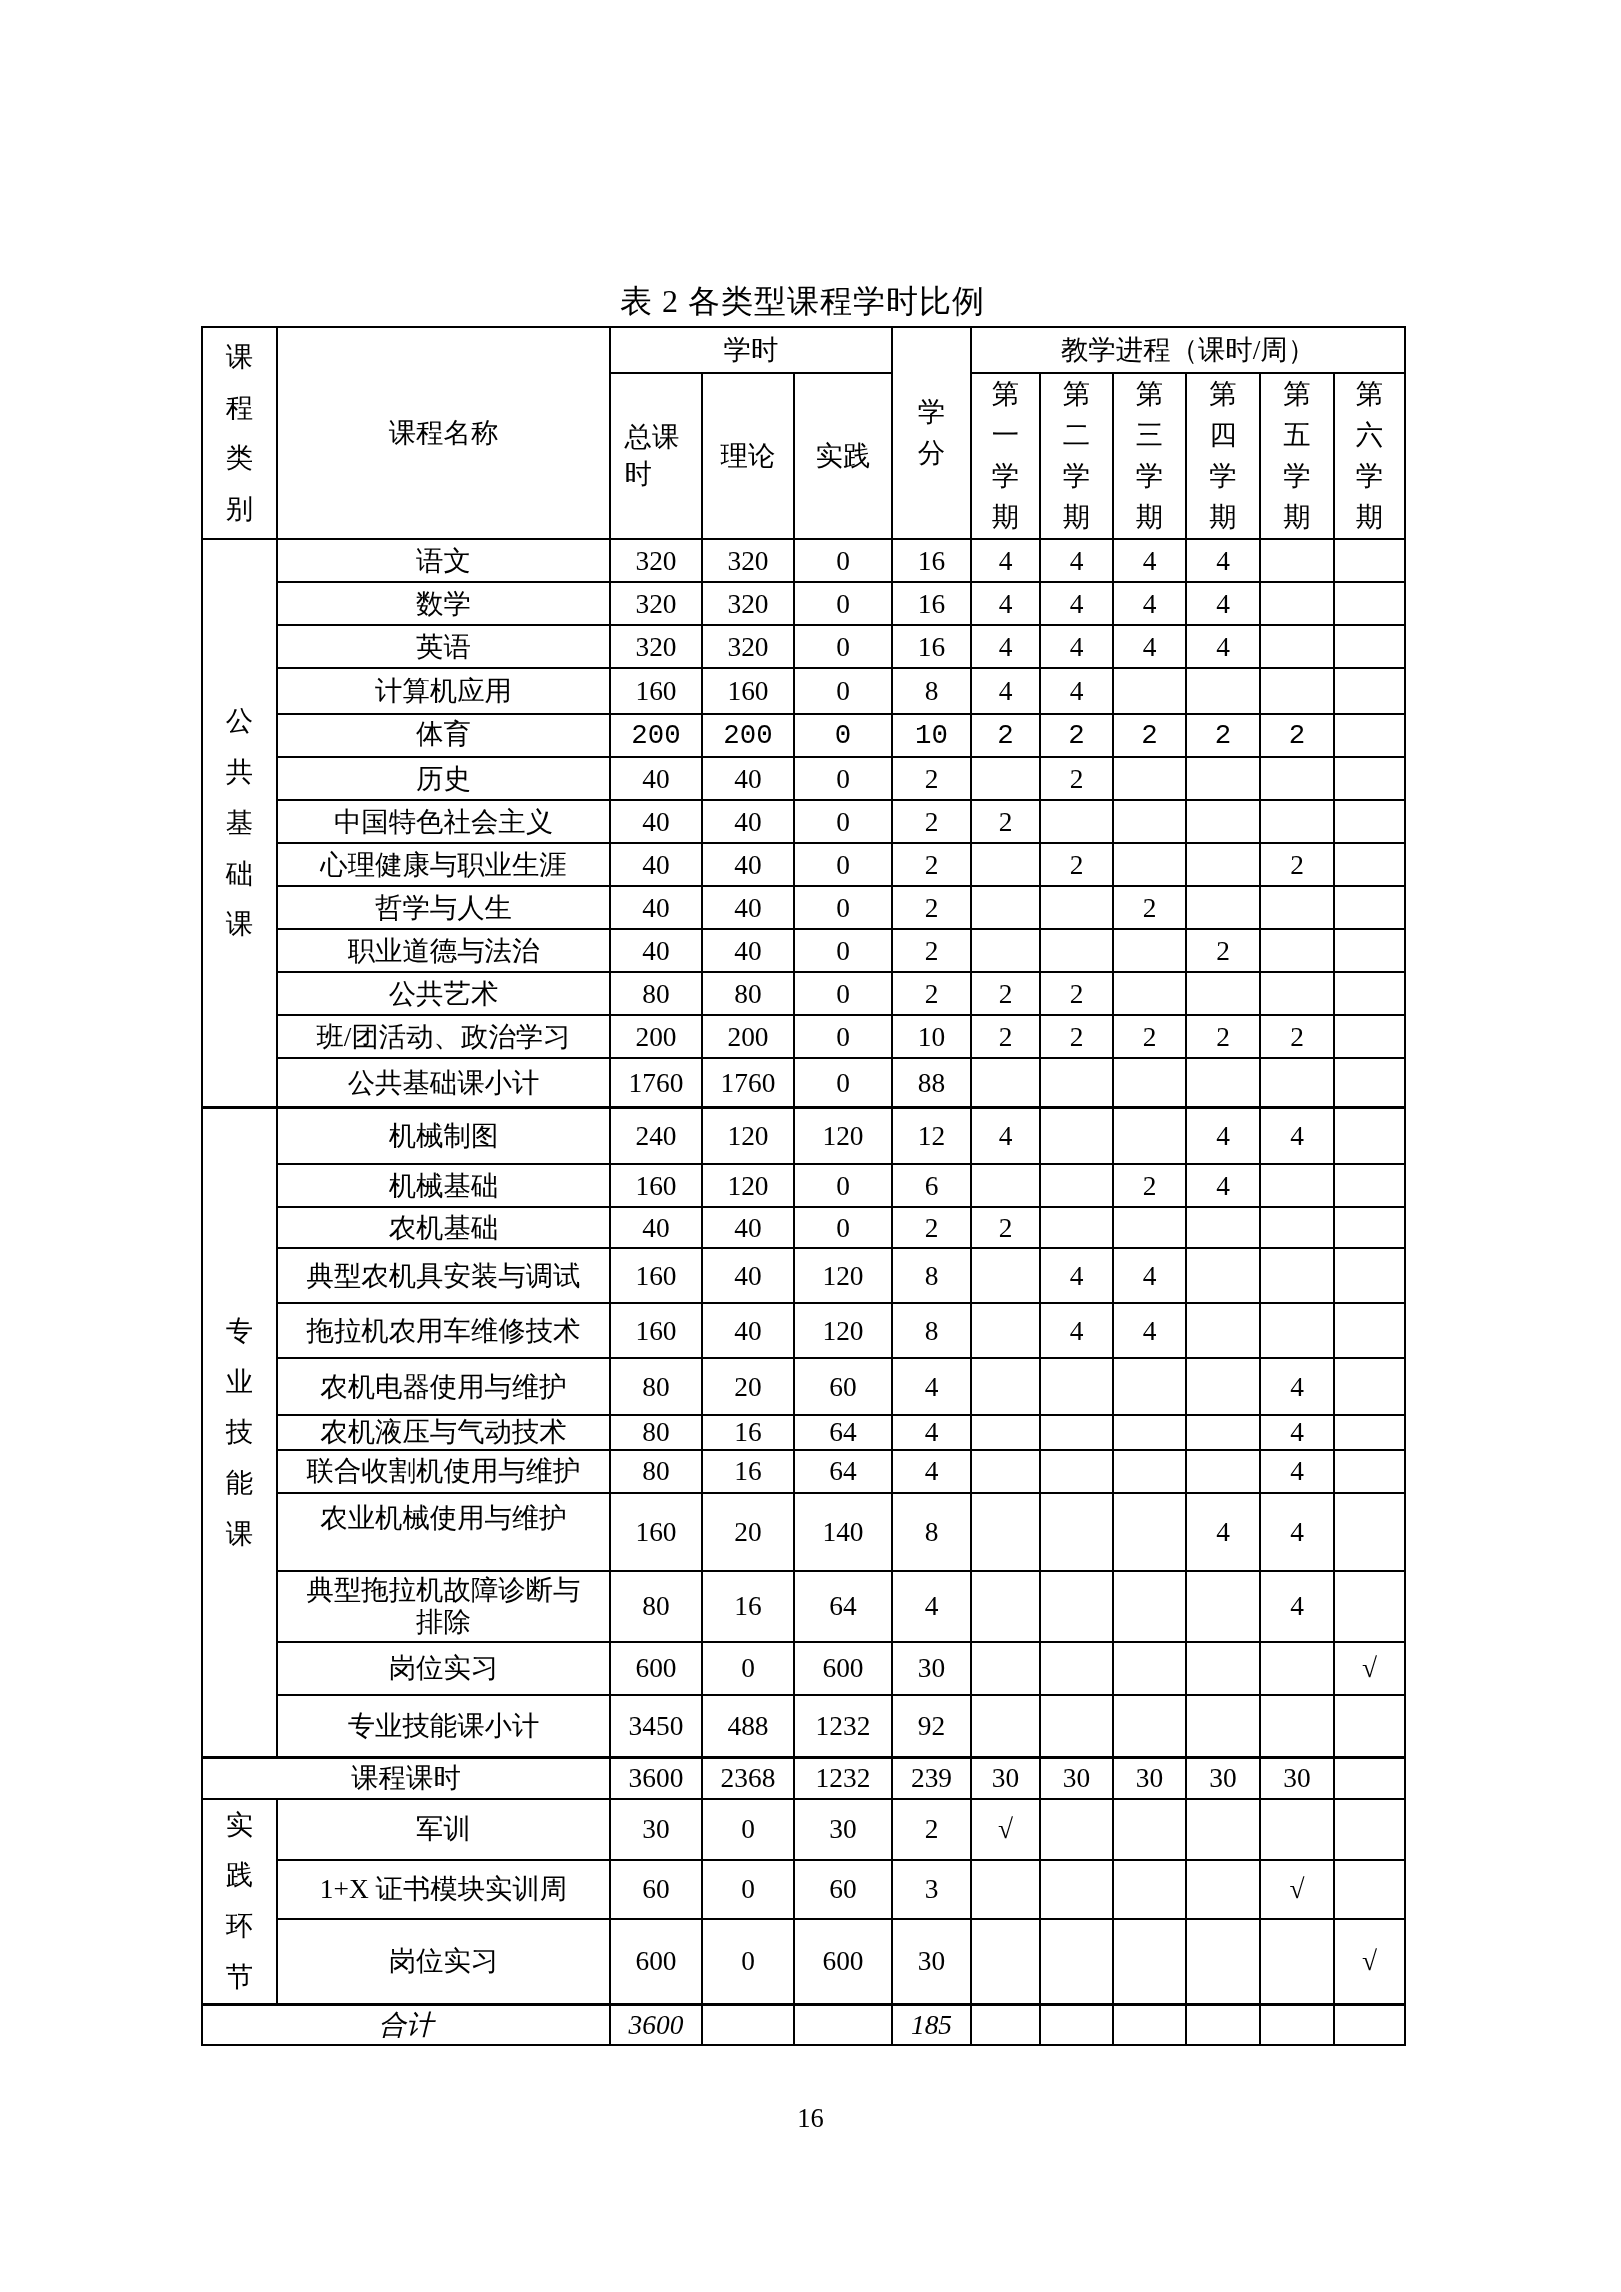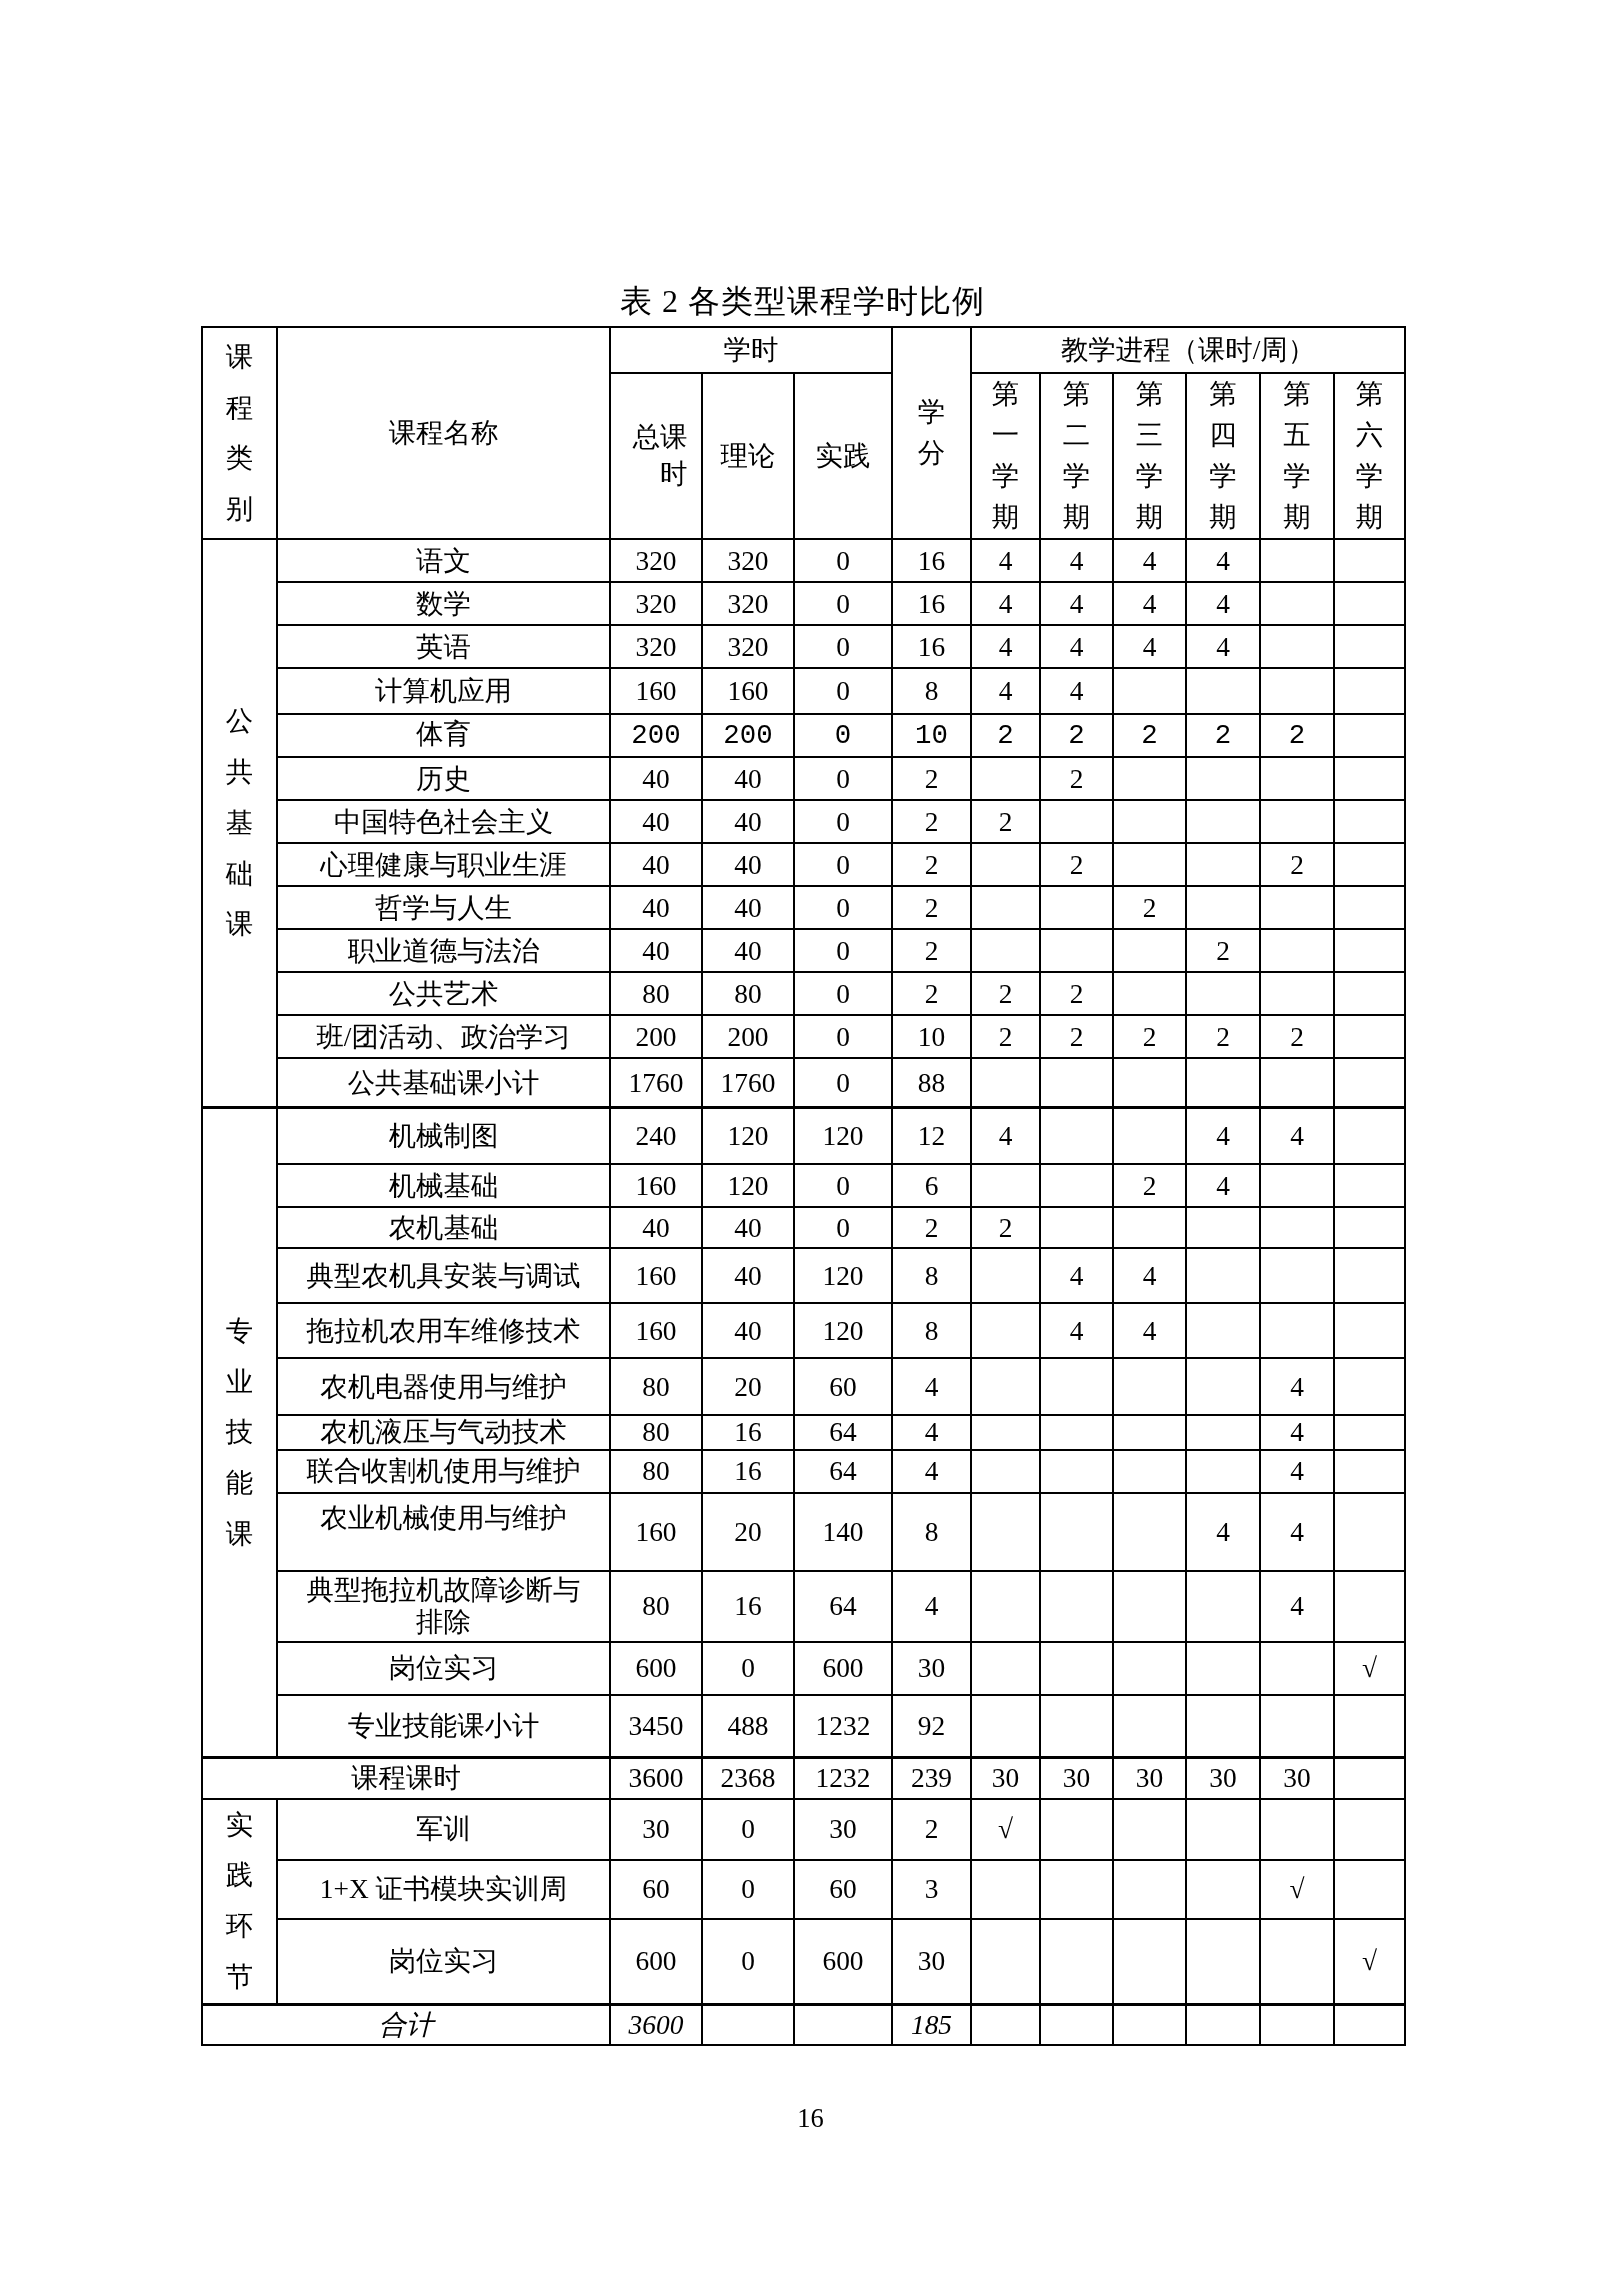--- a/index.html
+++ b/index.html
@@ -28,21 +28,21 @@
   tr.tt > td{border-top:3.9px solid #000;}
   td.name{white-space:pre-line;}
   td.top{vertical-align:top;padding-top:7.8px;}
   .vtext{
     display:inline-block;width:1.15em;
     word-break:break-all;line-height:1.5;text-align:center;
   }
   .vtext.tall{line-height:1.85;}
   .w2{
     display:inline-block;width:2.3em;
-    word-break:break-all;line-height:1.35;text-align:right;
+    word-break:break-all;line-height:1.35;text-align:left;
   }
   .page-number{
     position:absolute;top:2103px;left:0;width:1621px;
     text-align:center;font-size:26.5px;
   }
 </style>
 </head>
 <body>
 
 <div class="page-title">表 2 各类型课程学时比例</div>

